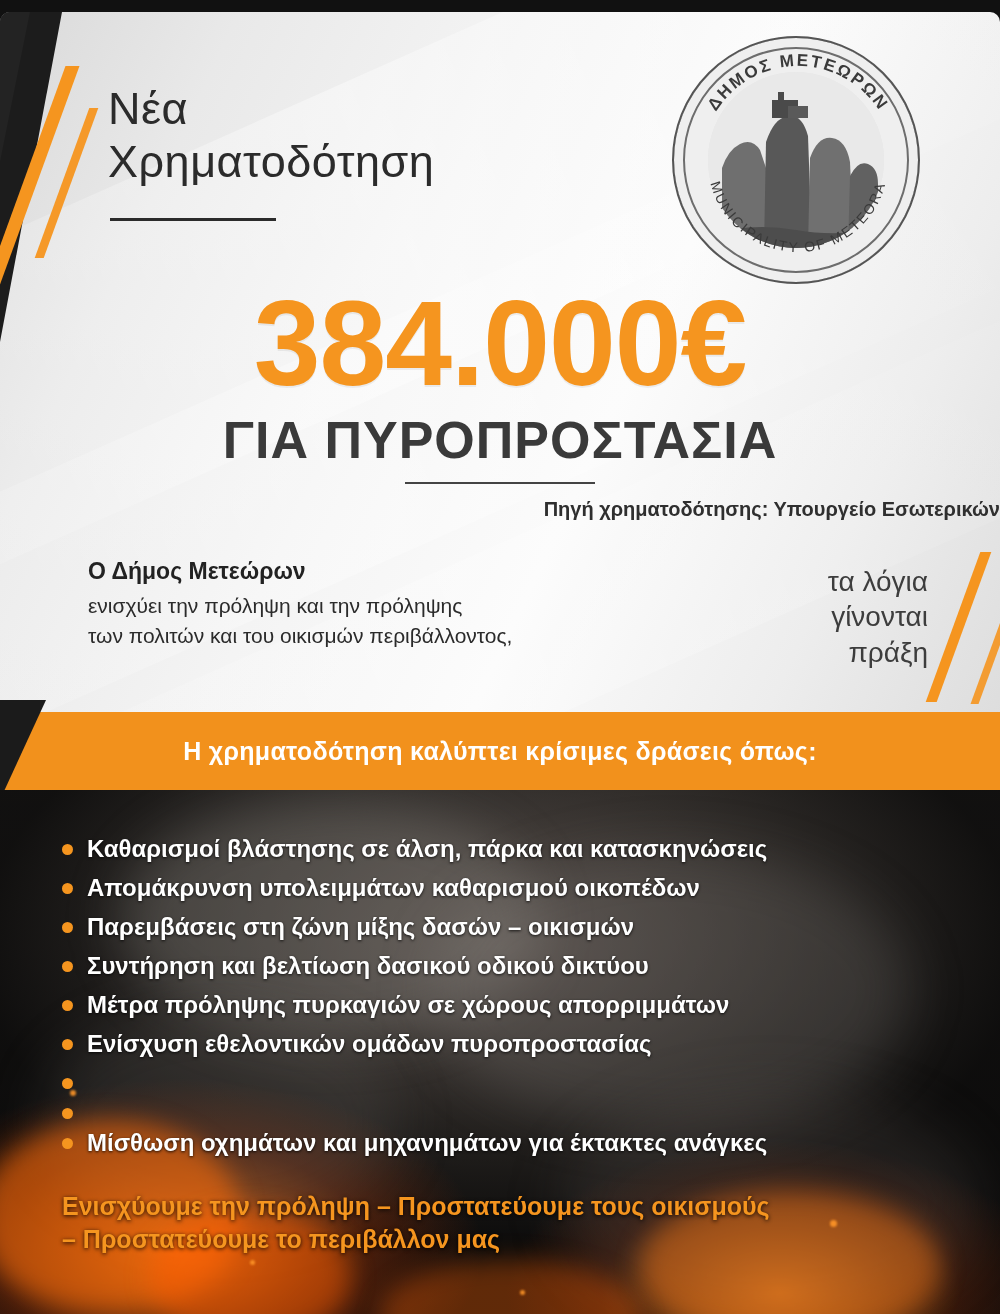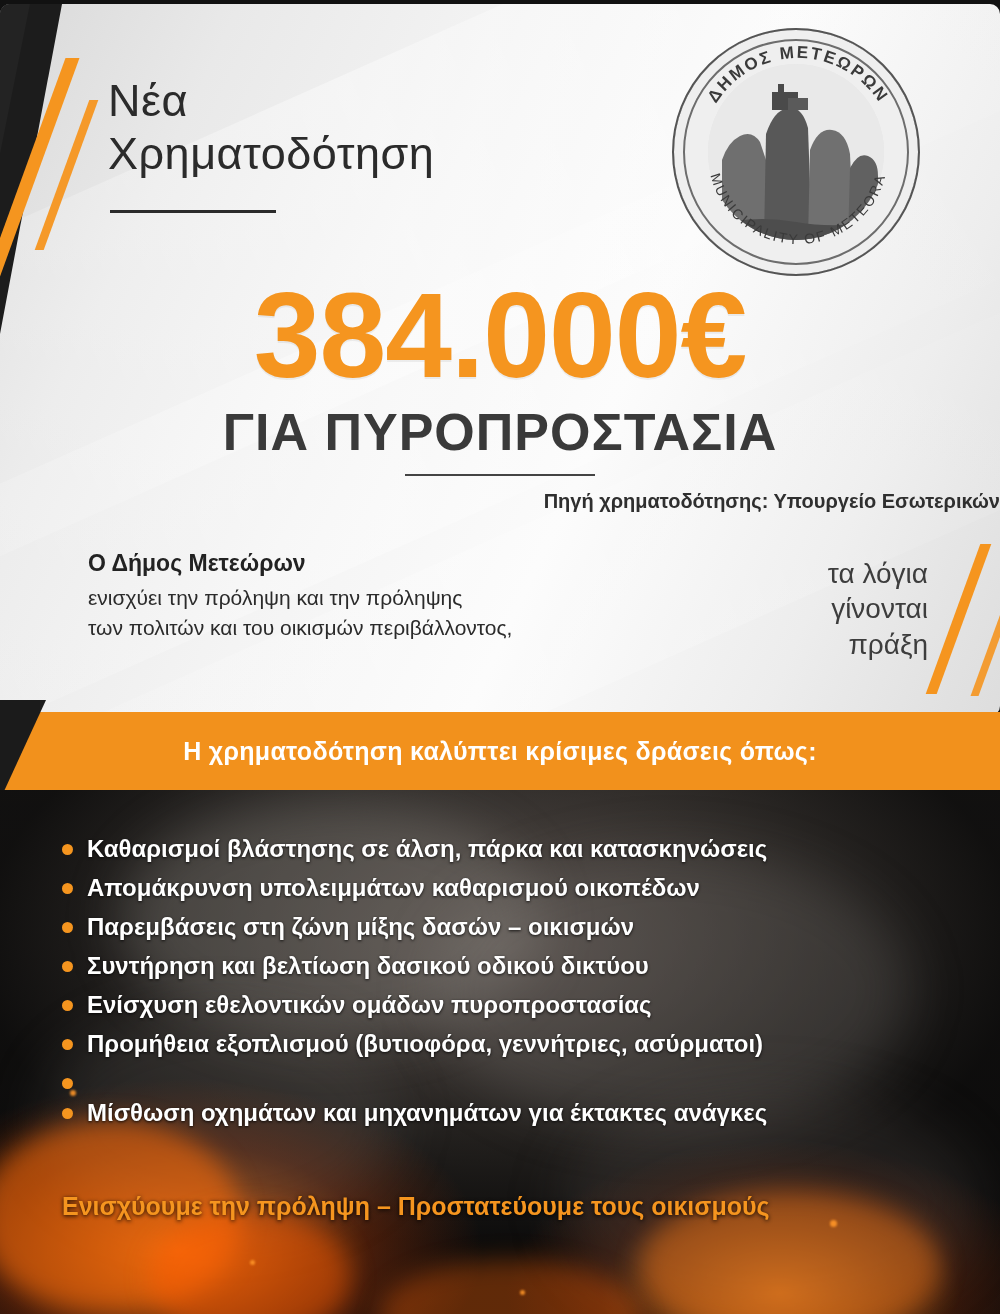--- a/index.html
+++ b/index.html
@@ -14,21 +14,21 @@
     position: relative;
     width: 1000px;
     height: 1314px;
     background: #111;
     overflow: hidden;
   }
 
   
   .top-section {
     position: absolute;
-    left: 0; top: 4px;
+    left: 0; top: 12px;
     width: 1000px; height: 712px;
     background:
       linear-gradient(115deg, #d9d9d9 0%, #e9e9e9 18%, #f4f4f4 40%, #fbfbfb 60%, #ededed 82%, #dddddd 100%);
     overflow: hidden;
     border-radius: 10px;
   }
   
   .sheen {
     position: absolute;
     width: 1400px; height: 300px;
@@ -419,33 +419,37 @@
       <div class="bullet">
         <span class="bullet-dot"></span>
         <span class="bullet-text">Παρεμβάσεις στη ζώνη μίξης δασών – οικισμών</span>
       </div>
       <div class="bullet">
         <span class="bullet-dot"></span>
         <span class="bullet-text">Συντήρηση και βελτίωση δασικού οδικού δικτύου</span>
       </div>
       <div class="bullet">
         <span class="bullet-dot"></span>
+        <span class="bullet-text">Μέτρα πρόληψης πυρκαγιών σε χώρους απορριμμάτων</span>
+      </div>
+      <div class="bullet">
+        <span class="bullet-dot"></span>
         <span class="bullet-text">Ενίσχυση εθελοντικών ομάδων πυροπροστασίας</span>
       </div>
       <div class="bullet">
         <span class="bullet-dot"></span>
-        <span class="bullet-text">Προμήθεια εξοπλισμού (βυτιοφόρα, γεννήτριες, ασύρματοι)</span>
       </div>
       <div class="bullet">
         <span class="bullet-dot"></span>
       </div>
       <div class="bullet">
         <span class="bullet-dot"></span>
         <span class="bullet-text">Μίσθωση οχημάτων και μηχανημάτων για έκτακτες ανάγκες</span>
       </div>
     </div>
 
     <div class="closing">
       <div>Ενισχύουμε την πρόληψη – Προστατεύουμε τους οικισμούς</div>
+      <div>– Προστατεύουμε το περιβάλλον μας</div>
     </div>
   </div>
 
 </div>
 
 </body></html>

